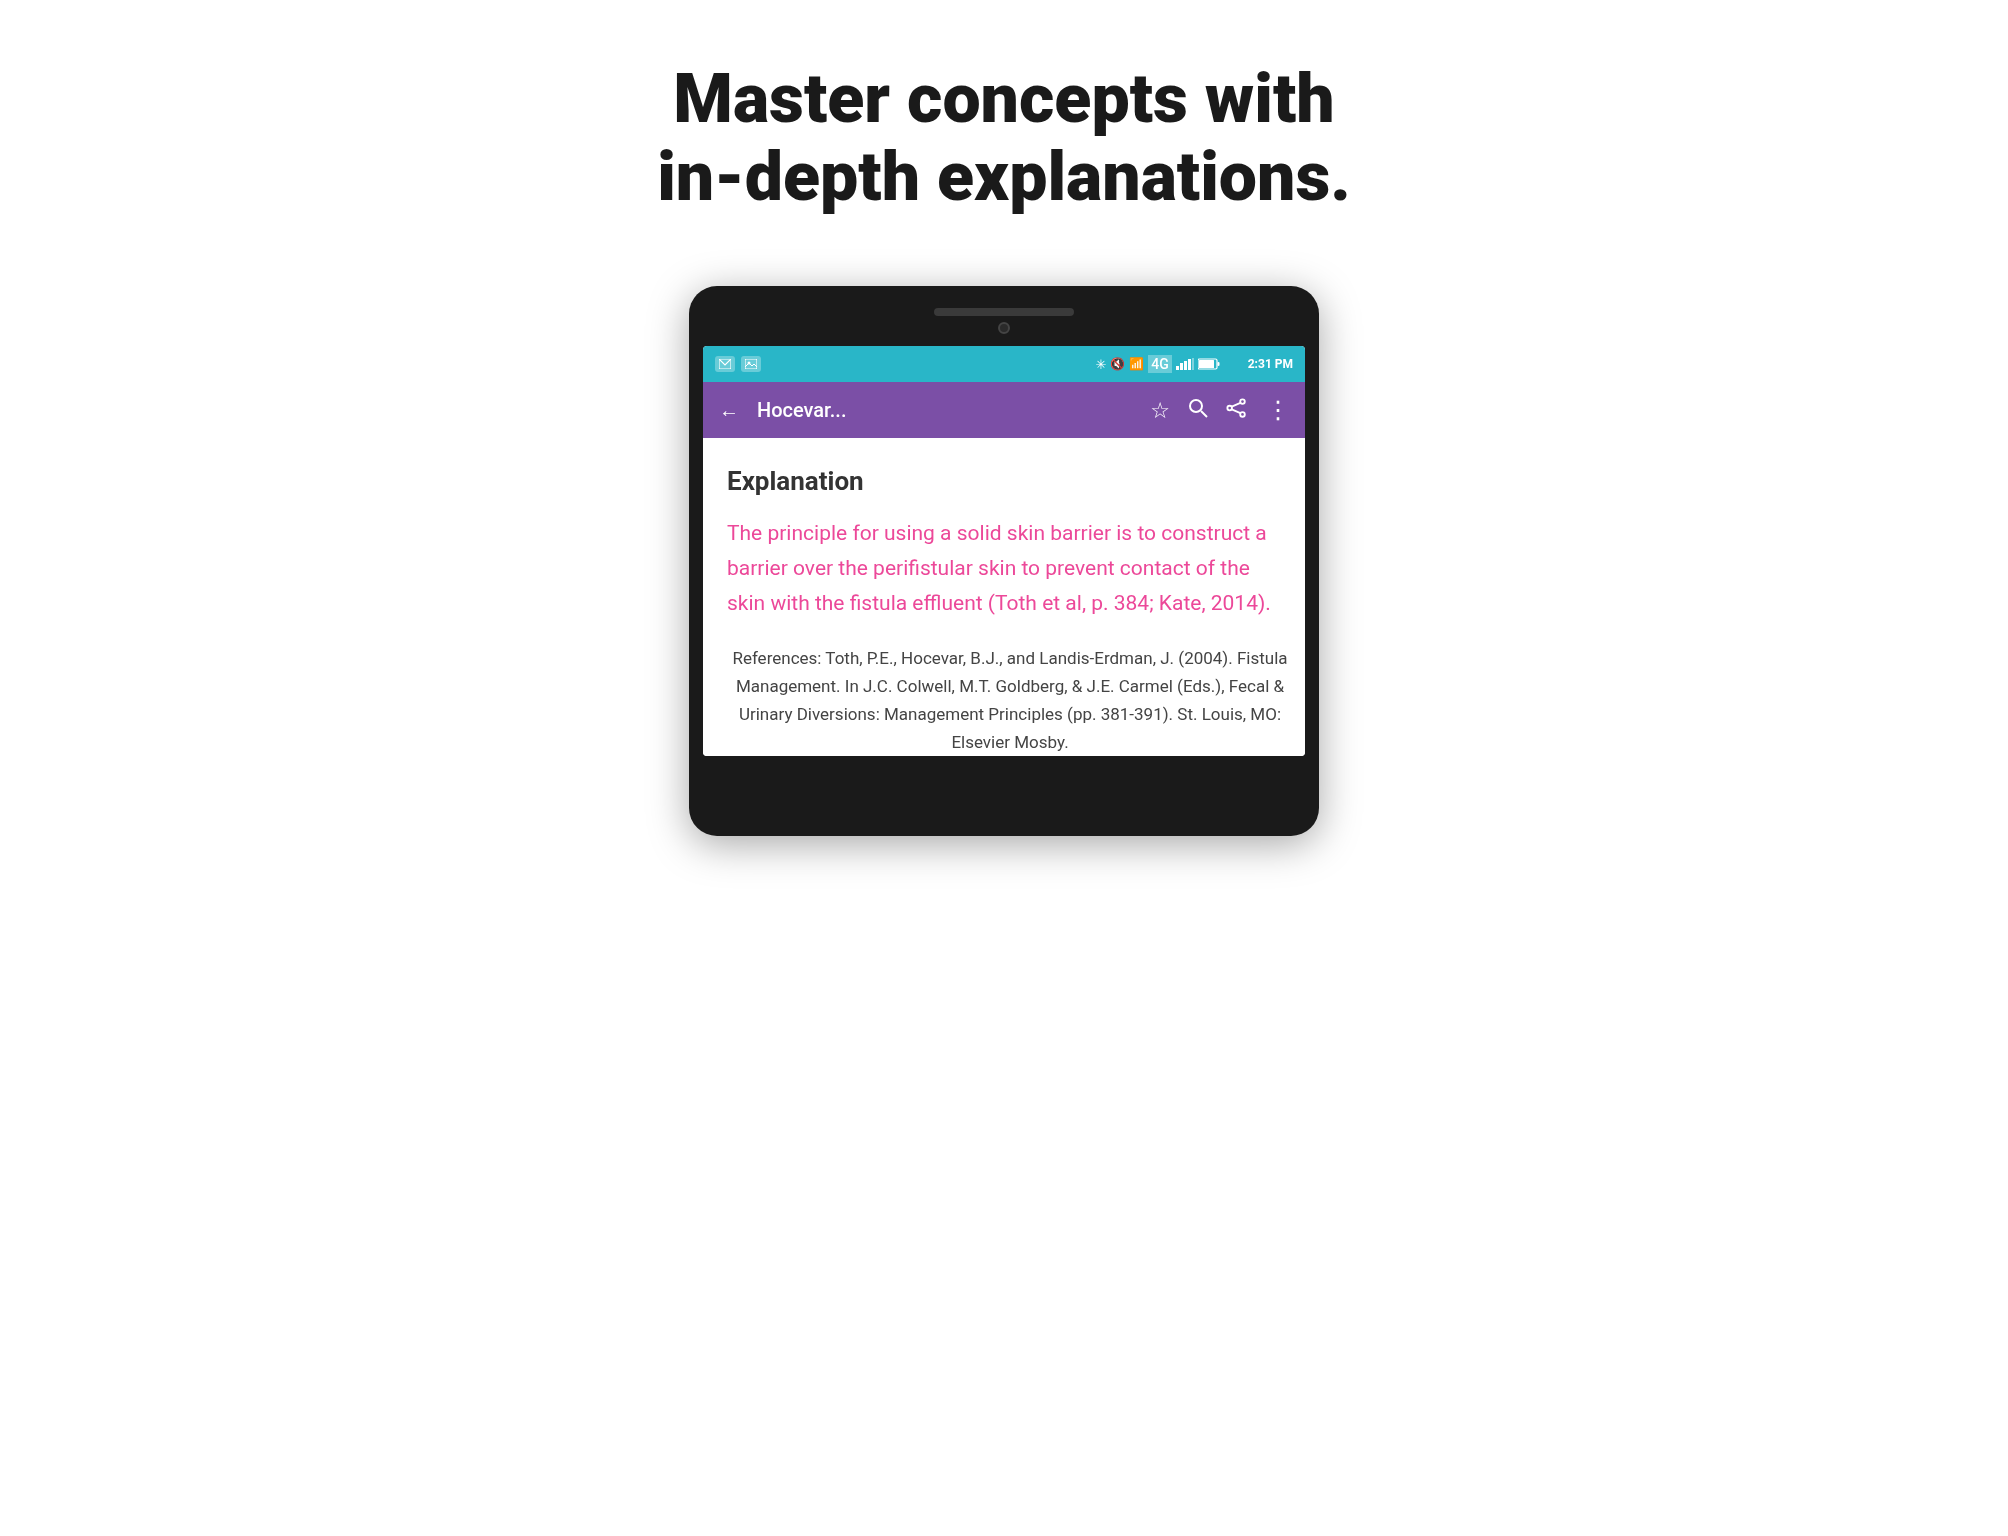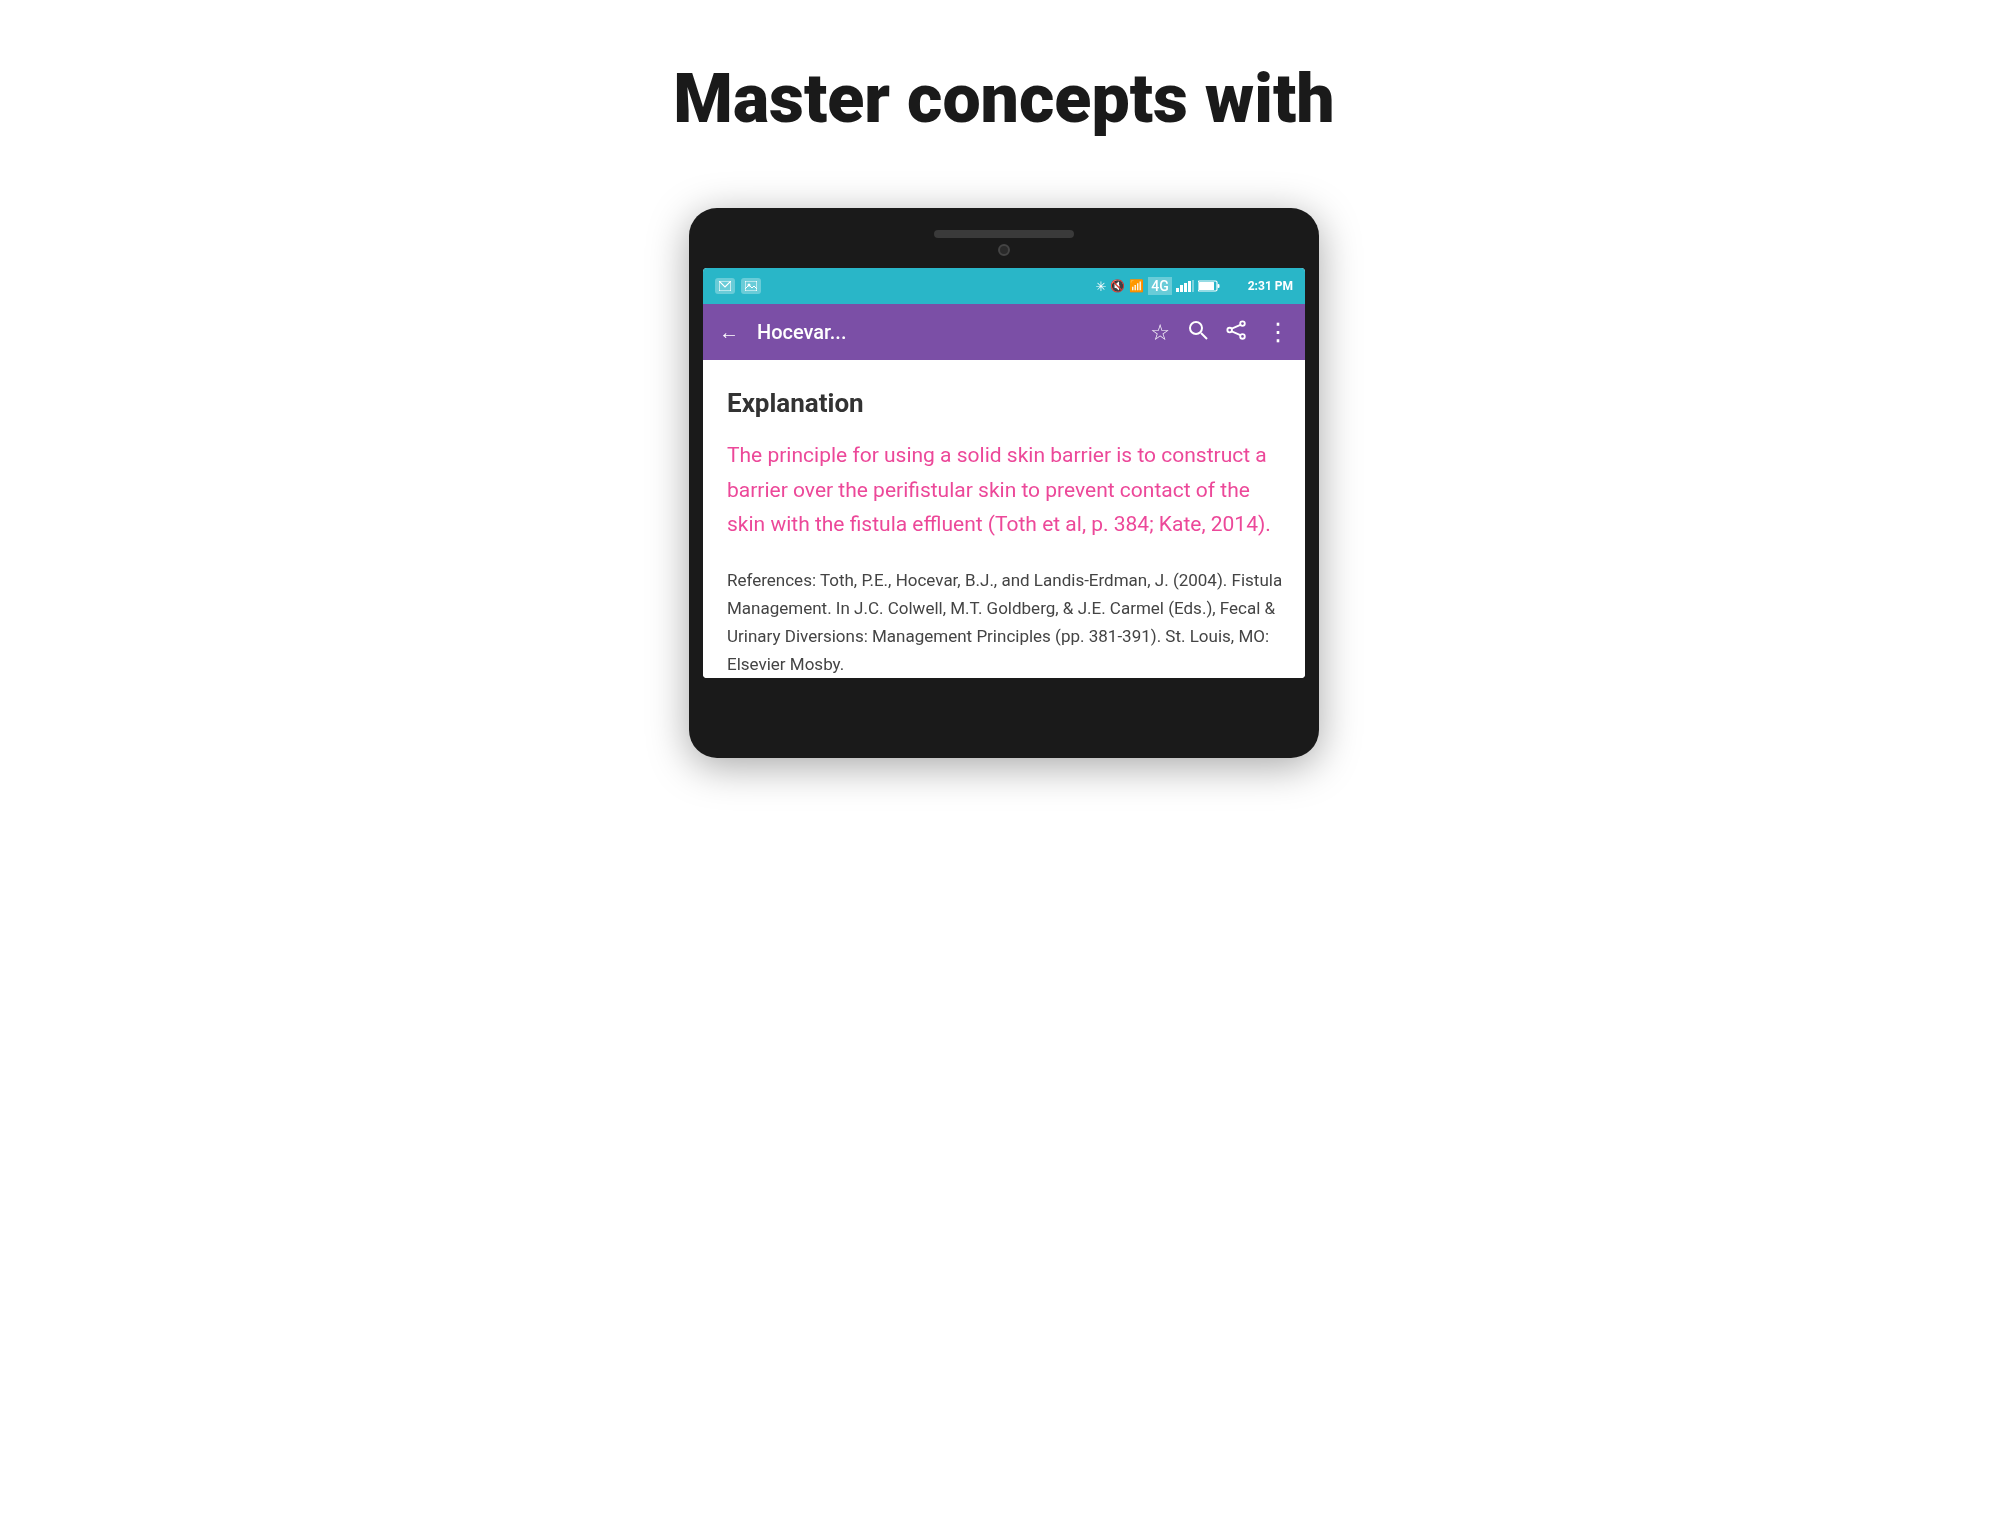--- a/index.html
+++ b/index.html
@@ -149,29 +149,31 @@
       font-size: 21px;
       line-height: 1.65;
       color: #ec4899;
       margin-bottom: 24px;
     }
 
     .references-body {
       font-size: 17px;
       line-height: 1.65;
       color: #444;
+      text-align: center;
     }
 
     
   </style>
 </head>
 <body>
 
 <h1 class="headline">
   <span>Master concepts with</span><br>
+  <span>in-depth explanations.</span>
 </h1>
 
 <div class="tablet-wrapper">
   <div class="tablet-camera"></div>
 
   <div class="tablet-screen">
 
     <div class="status-bar">
       <div class="status-bar-left">
         <div class="status-icon-box">

